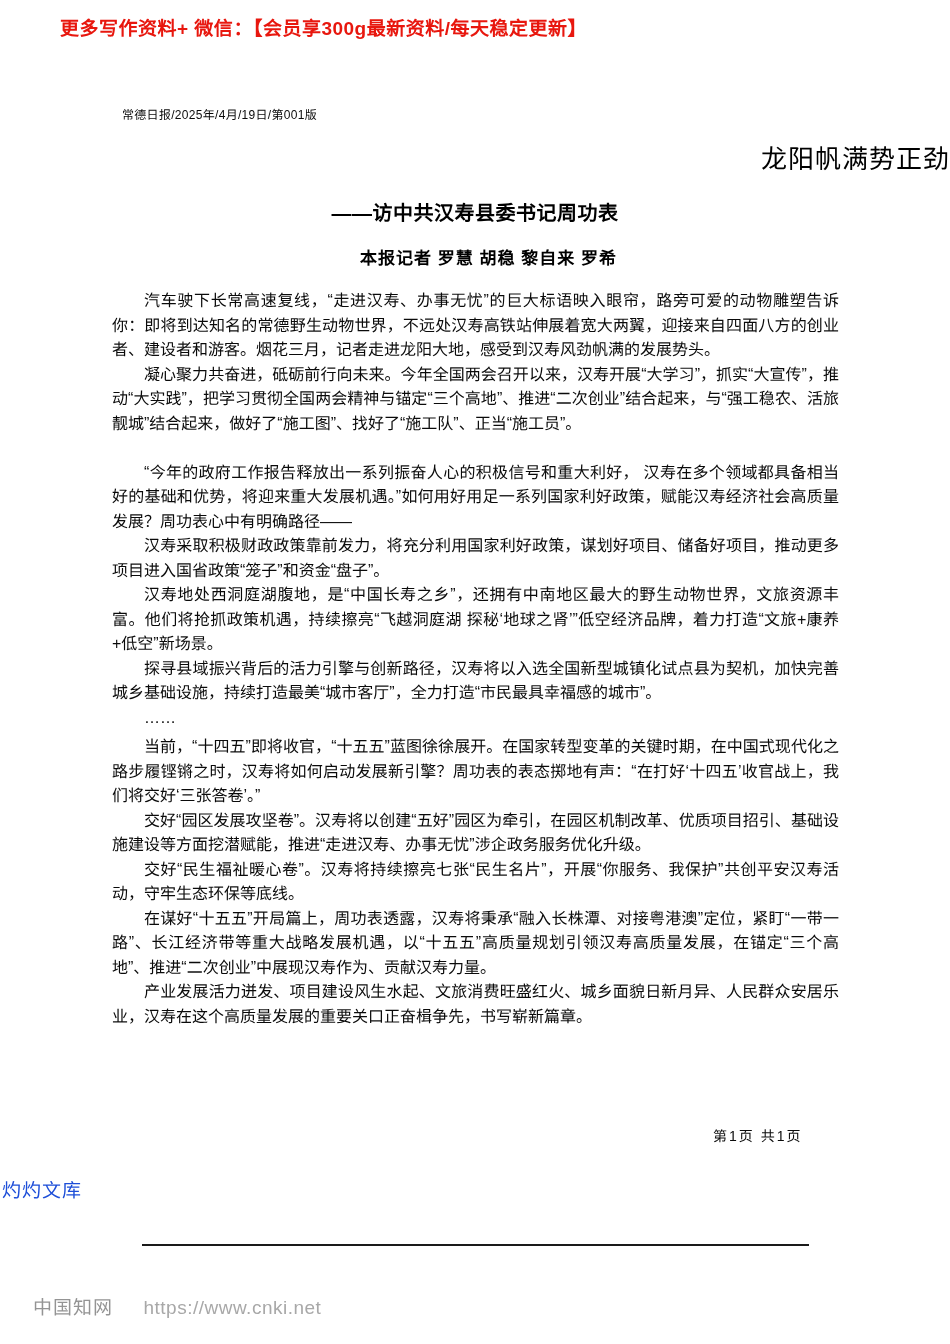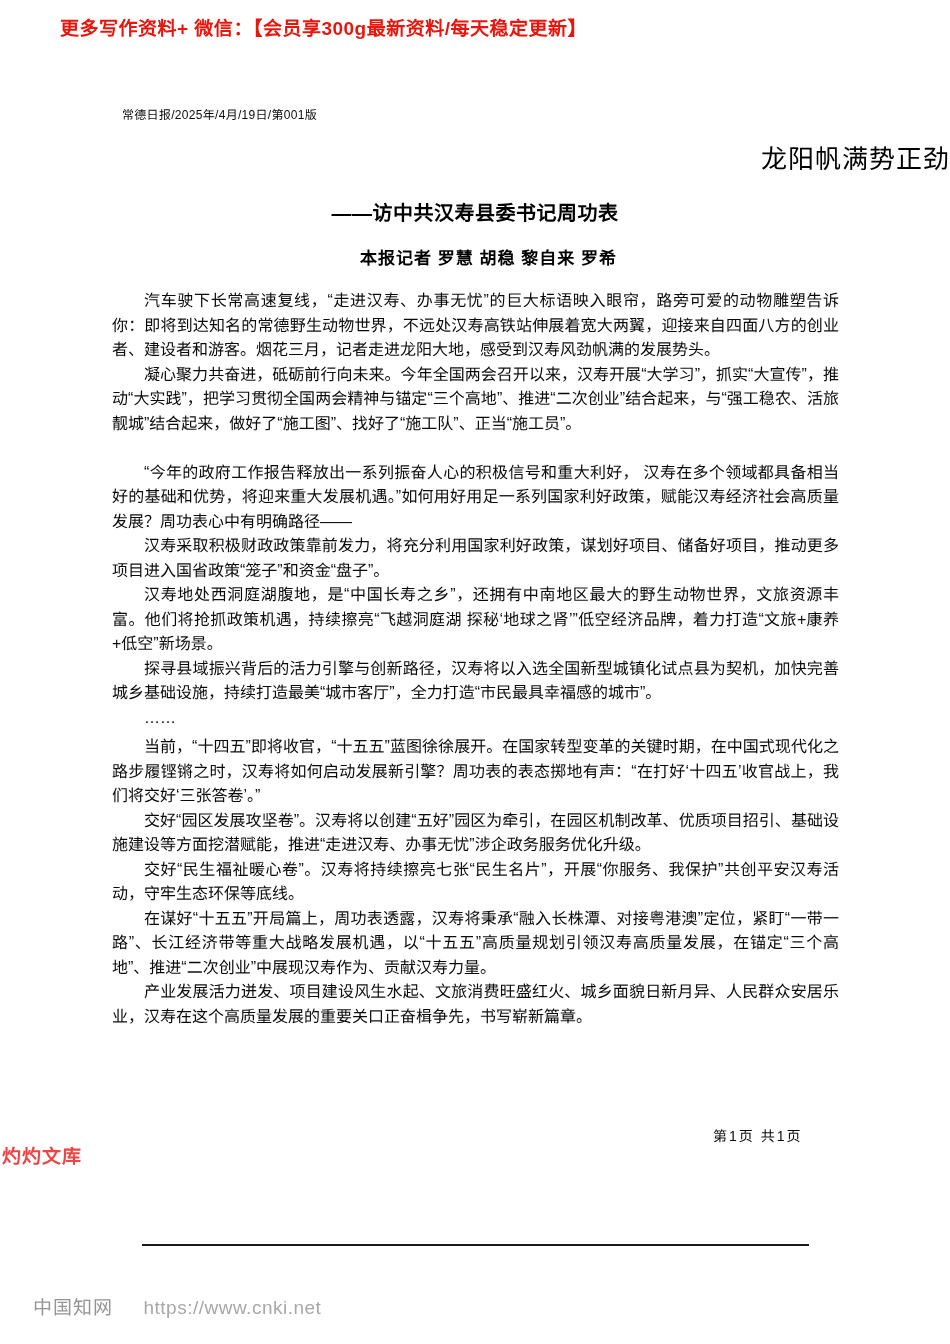--- a/index.html
+++ b/index.html
@@ -85,26 +85,25 @@
   .page-indicator {
     position: absolute;
     top: 1125px;
     left: 713px;
     font-size: 14px;
     color: #0a0a0a;
     letter-spacing: 2px;
   }
   .library-mark {
     position: absolute;
-    top: 1141px;
+    top: 1175px;
     left: 2px;
     font-size: 19px;
-    color: #ef4444;
+    color: #1d4ed8;
     letter-spacing: 1px;
-    font-weight: bold;
   }
   .bottom-divider {
     position: absolute;
     top: 1244px;
     left: 142px;
     width: 667px;
     height: 2px;
     background: #1a1a1a;
     border: none;
   }

